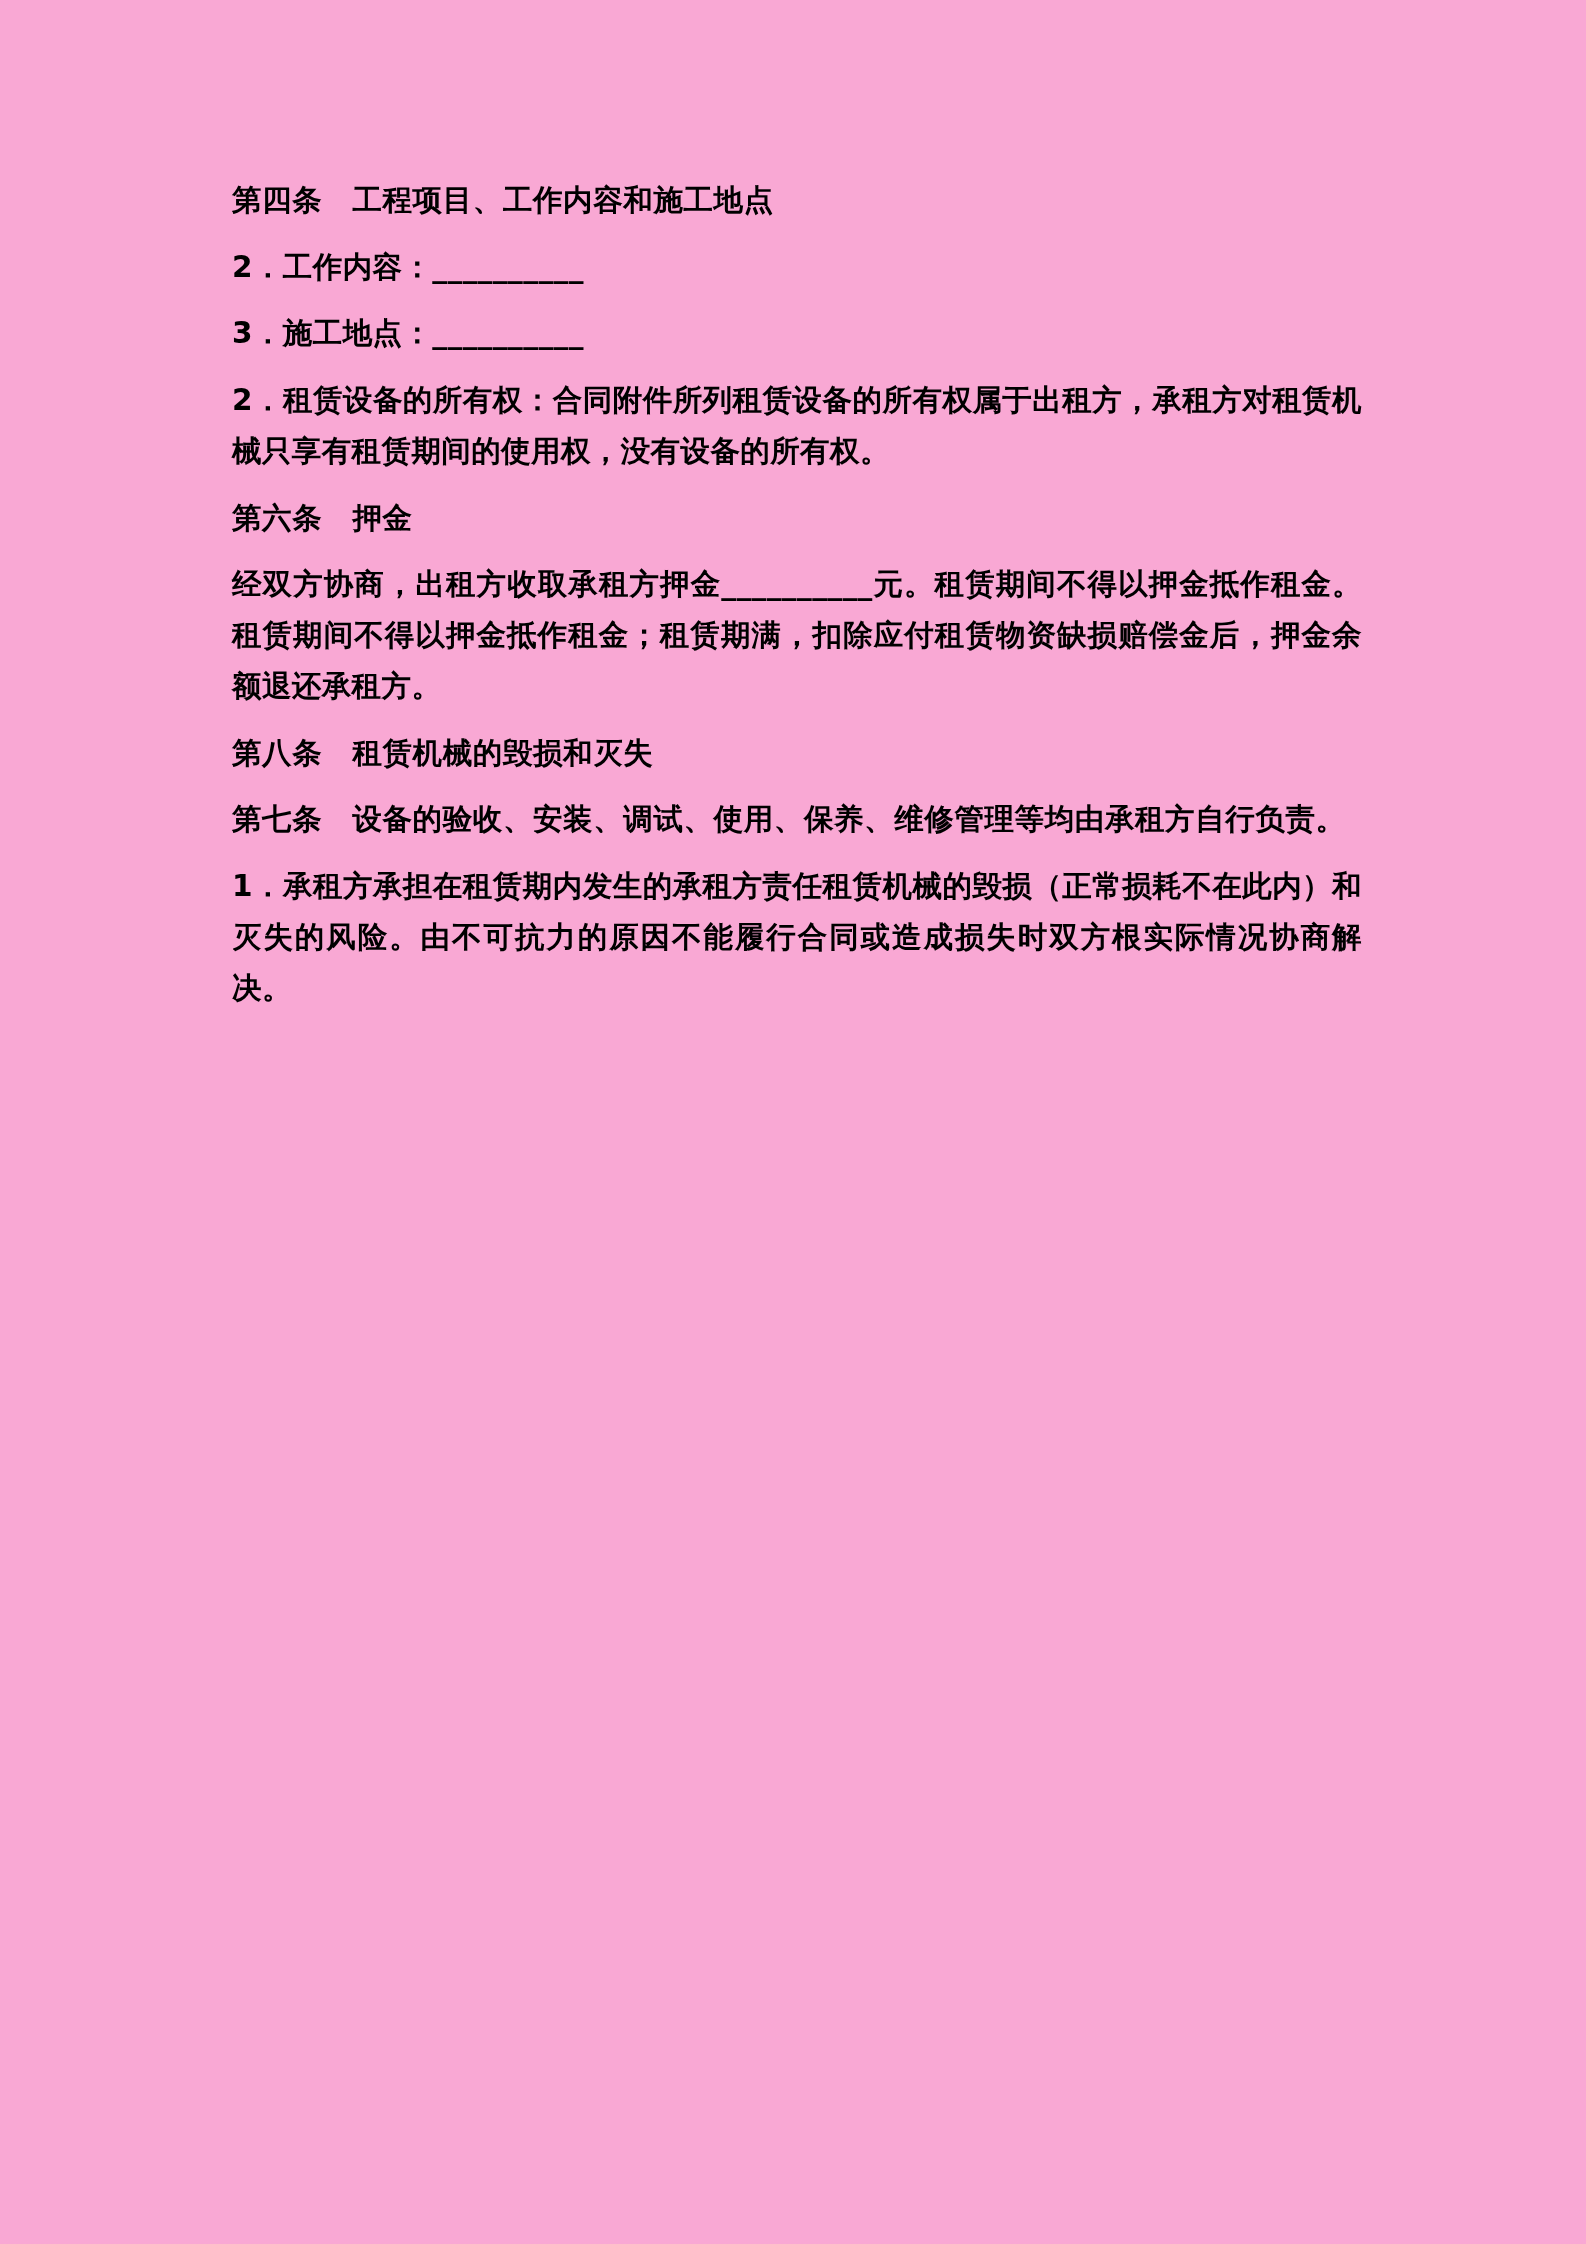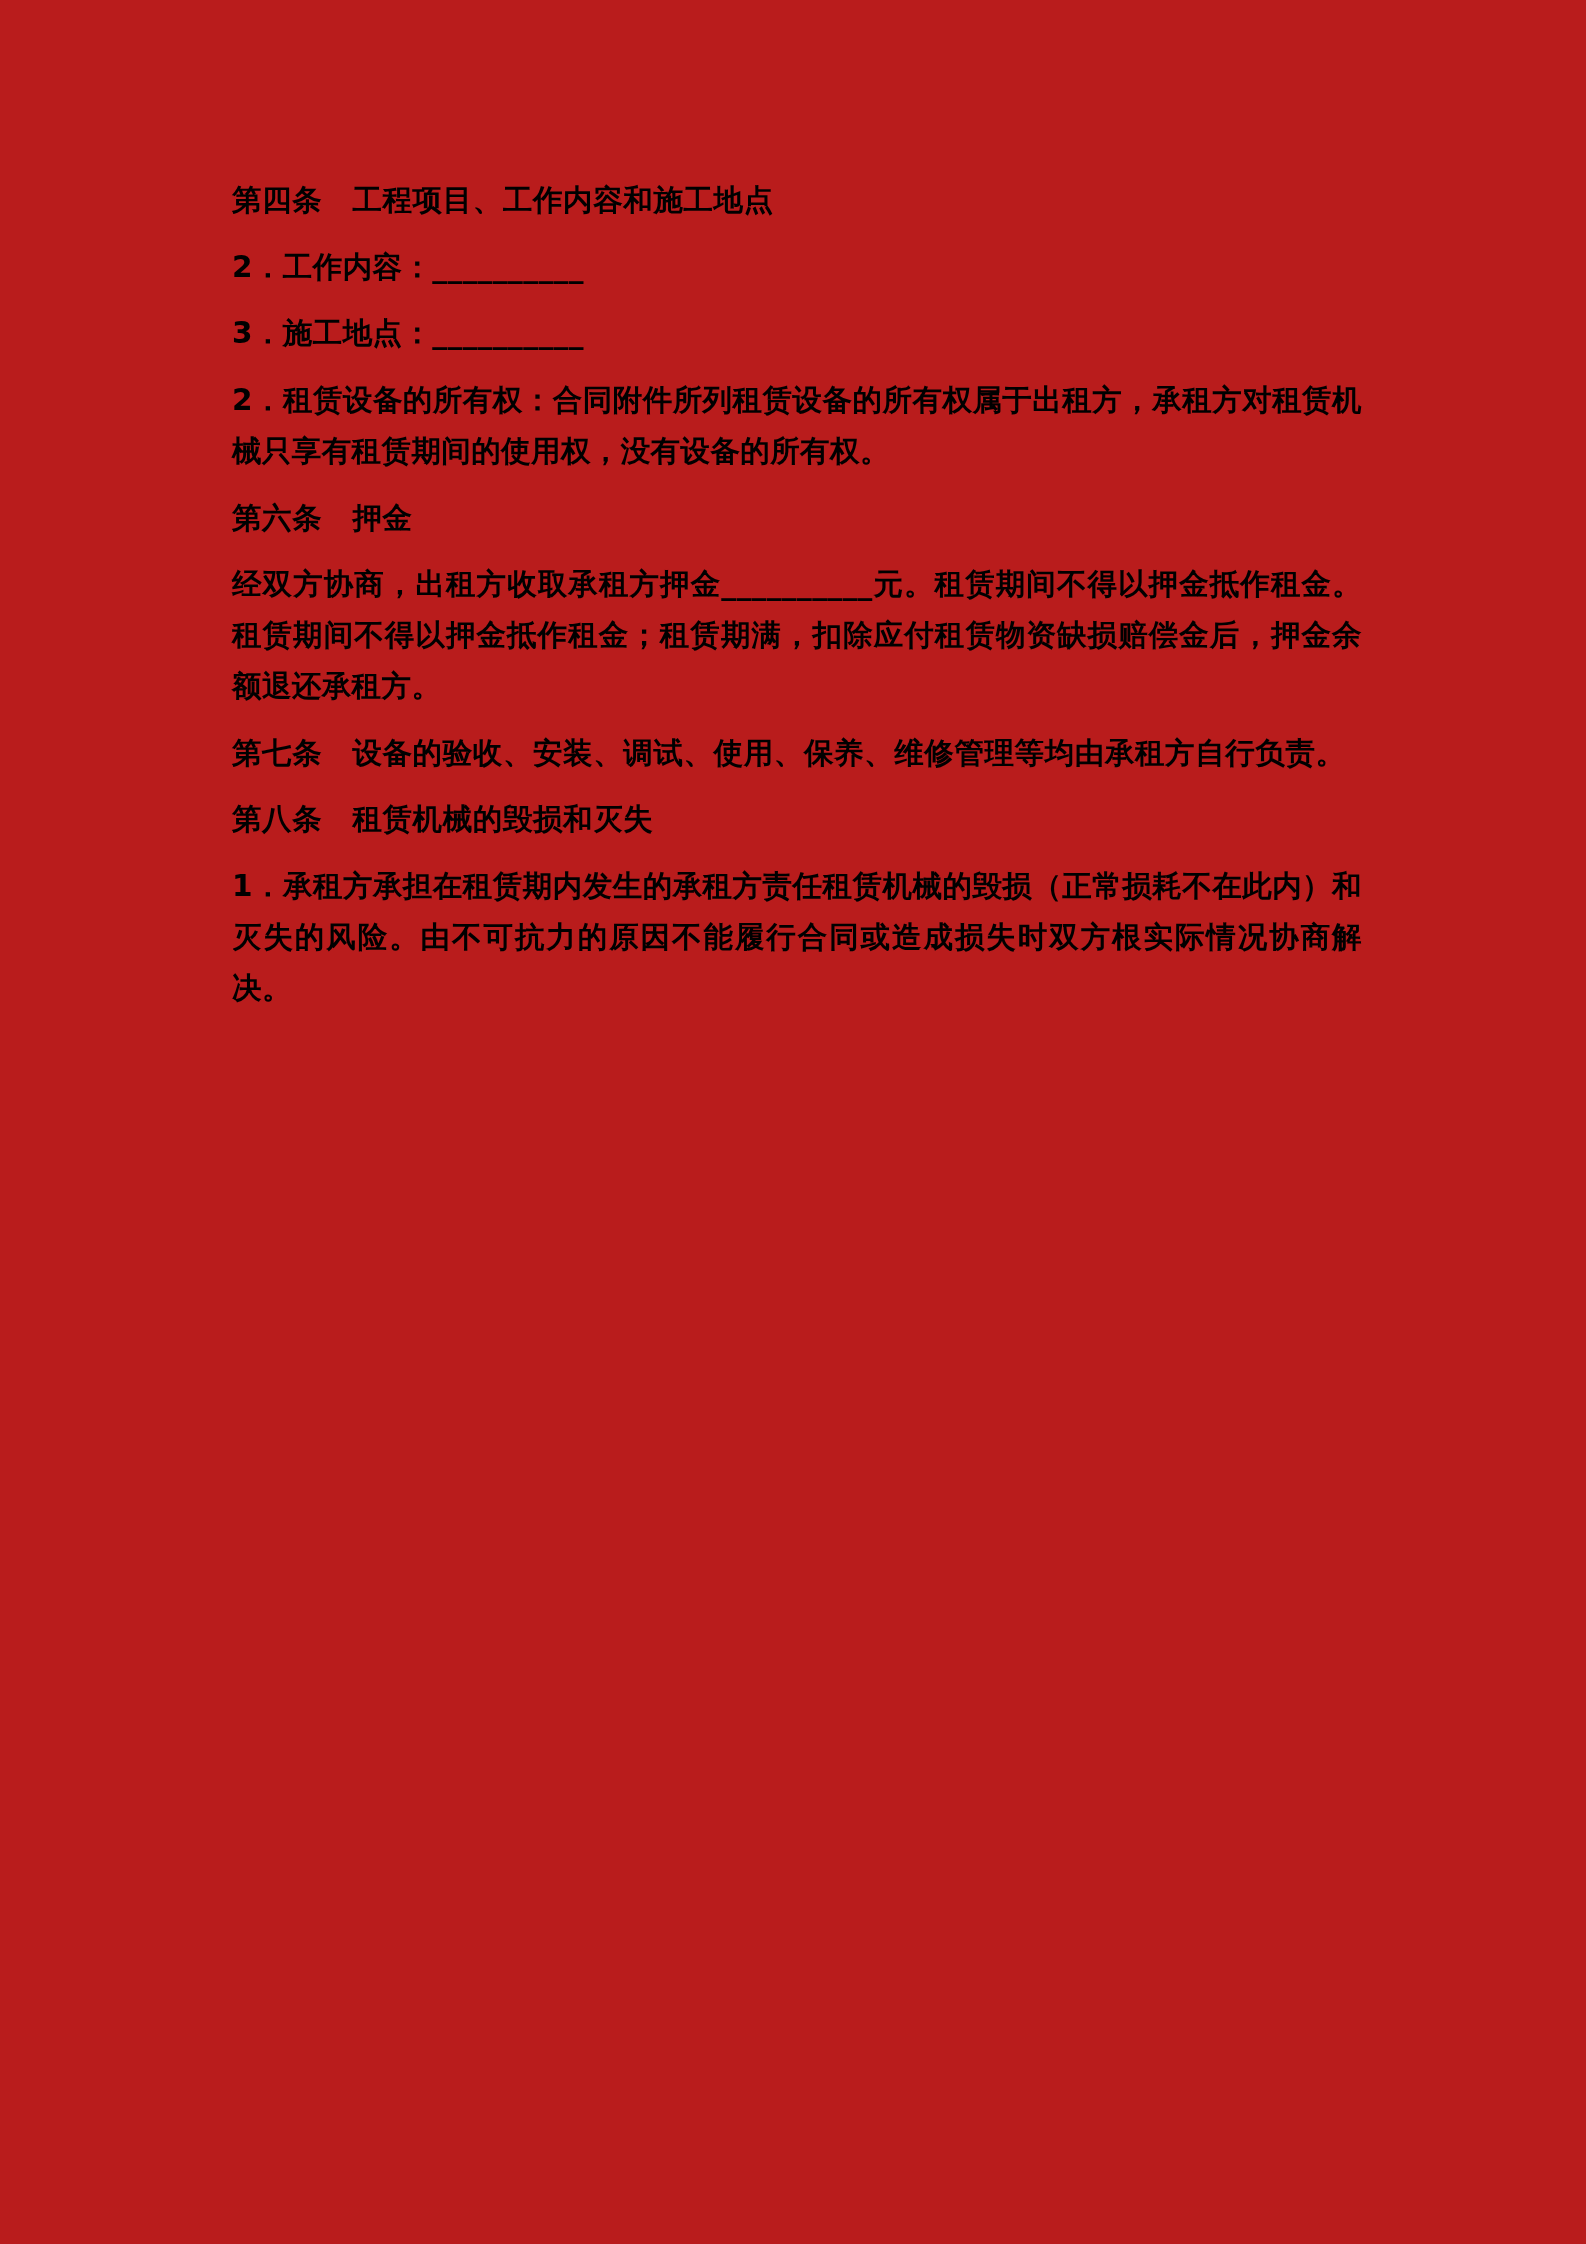--- a/index.html
+++ b/index.html
@@ -13,21 +13,21 @@
     font-family: "DejaVu Sans", "Liberation Sans", sans-serif;
     color: #000000;
     -webkit-font-smoothing: antialiased;
   }
   .page {
     position: relative;
     width: 1586px;
     height: 2244px;
     box-sizing: border-box;
     padding: 175px 225px 0 232px;
-    background: #b91c1c;
+    background: #f9a8d4;
   }
   .doc-body {
     width: 1130px;
   }
   .para {
     font-size: 29.5px;
     font-weight: 700;
     line-height: 1.72;
     letter-spacing: 0.4px;
     margin: 0 0 16px 0;
@@ -54,20 +54,20 @@
 
 
 
     <p class="para">2．租赁设备的所有权：合同附件所列租赁设备的所有权属于出租方，承租方对租赁机械只享有租赁期间的使用权，没有设备的所有权。</p>
 
 
     <p class="para heading">第六条　押金</p>
 
     <p class="para">经双方协商，出租方收取承租方押金__________元。租赁期间不得以押金抵作租金。租赁期间不得以押金抵作租金；租赁期满，扣除应付租赁物资缺损赔偿金后，押金余额退还承租方。</p>
 
+    <p class="para heading">第八条　租赁机械的毁损和灭失</p>
+
     <p class="para heading">第七条　设备的验收、安装、调试、使用、保养、维修管理等均由承租方自行负责。</p>
-
-    <p class="para heading">第八条　租赁机械的毁损和灭失</p>
 
     <p class="para">1．承租方承担在租赁期内发生的承租方责任租赁机械的毁损（正常损耗不在此内）和灭失的风险。由不可抗力的原因不能履行合同或造成损失时双方根实际情况协商解决。</p>
 
   </div>
 </div>
 
 </body></html>

